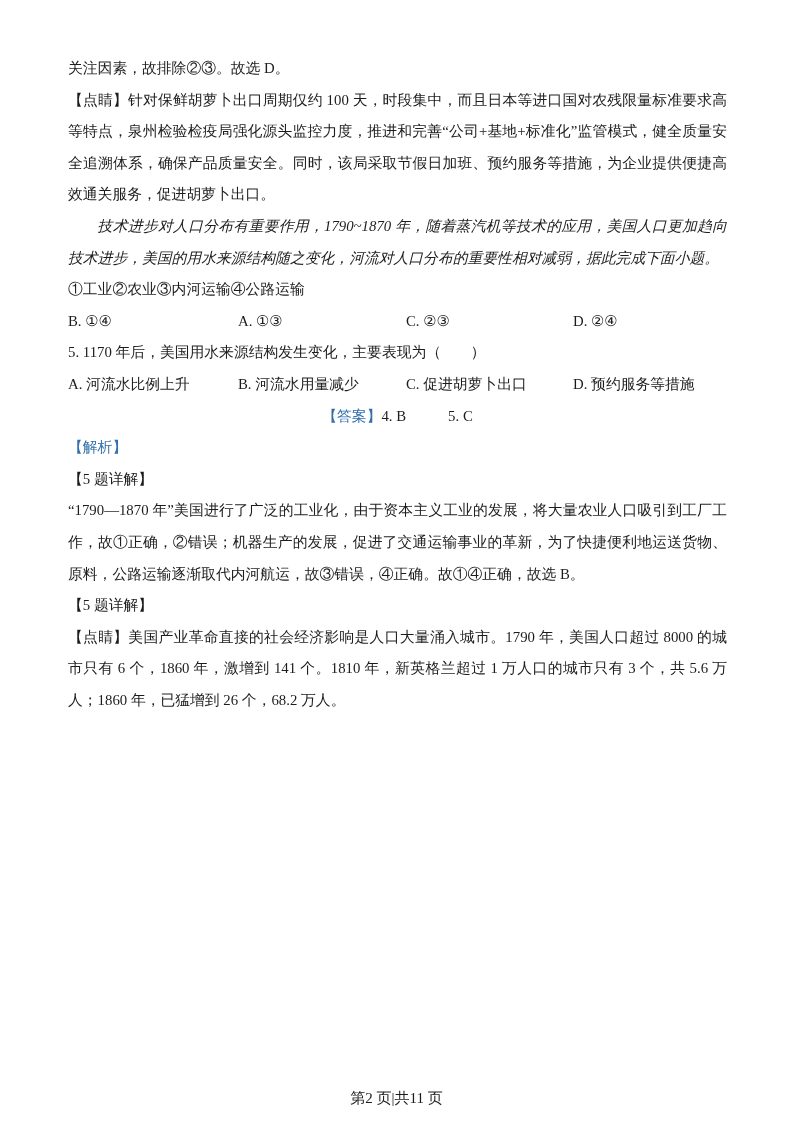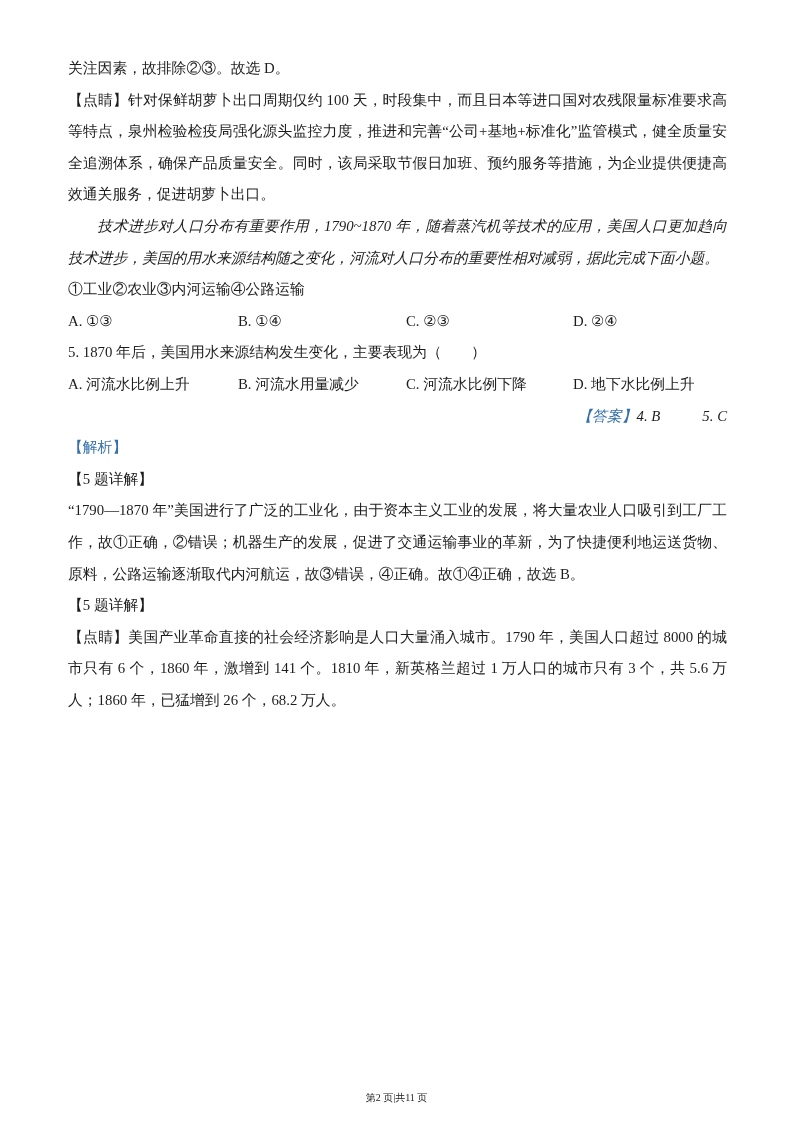--- a/index.html
+++ b/index.html
@@ -25,61 +25,61 @@
   p.para { margin: 0; }
   .indent2 { text-indent: 2em; }
   .kaiti { font-style: italic; }
   .blue { color: #3470aa; }
   .opts-row {
     display: grid;
     grid-template-columns: 170px 168px 167px 1fr;
     line-height: 31.6px;
     text-align: left;
   }
-  .answer-line { text-align: right; font-style: italic; }
+  .answer-line { text-align: center; }
   .answer-line .ans-item { margin-right: 42px; }
   .footer {
     position: absolute;
     left: 0; right: 0;
     top: 1088px;
     text-align: center;
-    font-size: 10px;
+    font-size: 15px;
     color: #1c1c1c;
     line-height: 20px;
   }
 </style>
 </head>
 <body>
 
 <div class="page">
   <div class="content">
 
     <p class="para">关注因素，故排除②③。故选 D。</p>
 
     <p class="para"><span>【点睛】</span><span>针对保鲜胡萝卜出口周期仅约 100 天，时段集中，而且日本等进口国对农残限量标准要求高等特点，泉州检验检疫局强化源头监控力度，推进和完善“公司+基地+标准化”监管模式，健全质量安全追溯体系，确保产品质量安全。同时，该局采取节假日加班、预约服务等措施，为企业提供便捷高效通关服务，促进胡萝卜出口。</span></p>
 
     <p class="para indent2 kaiti">技术进步对人口分布有重要作用，1790~1870 年，随着蒸汽机等技术的应用，美国人口更加趋向技术进步，美国的用水来源结构随之变化，河流对人口分布的重要性相对减弱，据此完成下面小题。</p>
 
 
     <p class="para">①工业②农业③内河运输④公路运输</p>
 
     <div class="opts-row">
+      <span>B. ①④</span>
       <span>A. ①③</span>
-      <span>B. ①④</span>
       <span>C. ②③</span>
       <span>D. ②④</span>
     </div>
 
-    <p class="para">5. 1870 年后，美国用水来源结构发生变化，主要表现为（　　）</p>
+    <p class="para">5. 1170 年后，美国用水来源结构发生变化，主要表现为（　　）</p>
 
     <div class="opts-row">
       <span>A. 河流水比例上升</span>
       <span>B. 河流水用量减少</span>
-      <span>C. 河流水比例下降</span>
-      <span>D. 地下水比例上升</span>
+      <span>C. 促进胡萝卜出口</span>
+      <span>D. 预约服务等措施</span>
     </div>
 
     <p class="para answer-line"><span class="blue">【答案】</span><span class="ans-item">4. B</span><span>5. C</span></p>
 
     <p class="para blue">【解析】</p>
 
     <p class="para">【5 题详解】</p>
 
     <p class="para">“1790—1870 年”美国进行了广泛的工业化，由于资本主义工业的发展，将大量农业人口吸引到工厂工作，故①正确，②错误；机器生产的发展，促进了交通运输事业的革新，为了快捷便利地运送货物、原料，公路运输逐渐取代内河航运，故③错误，④正确。故①④正确，故选 B。</p>
 

